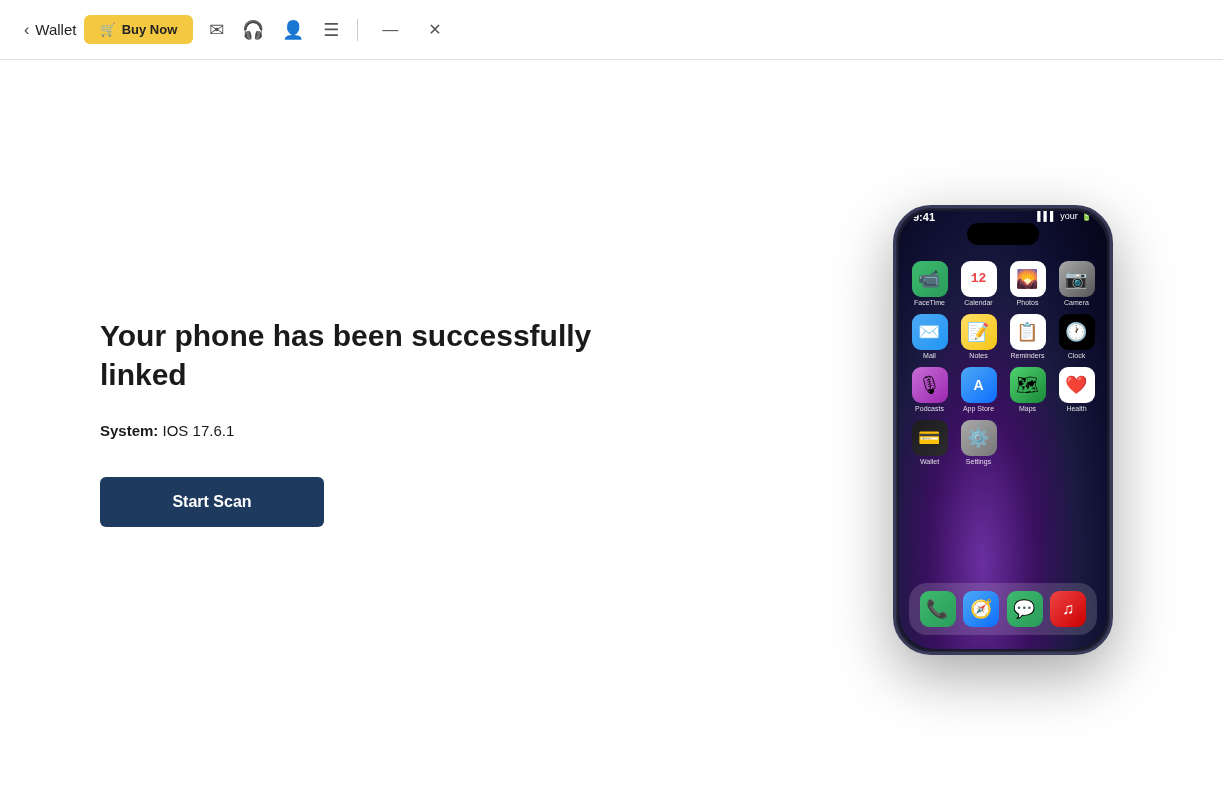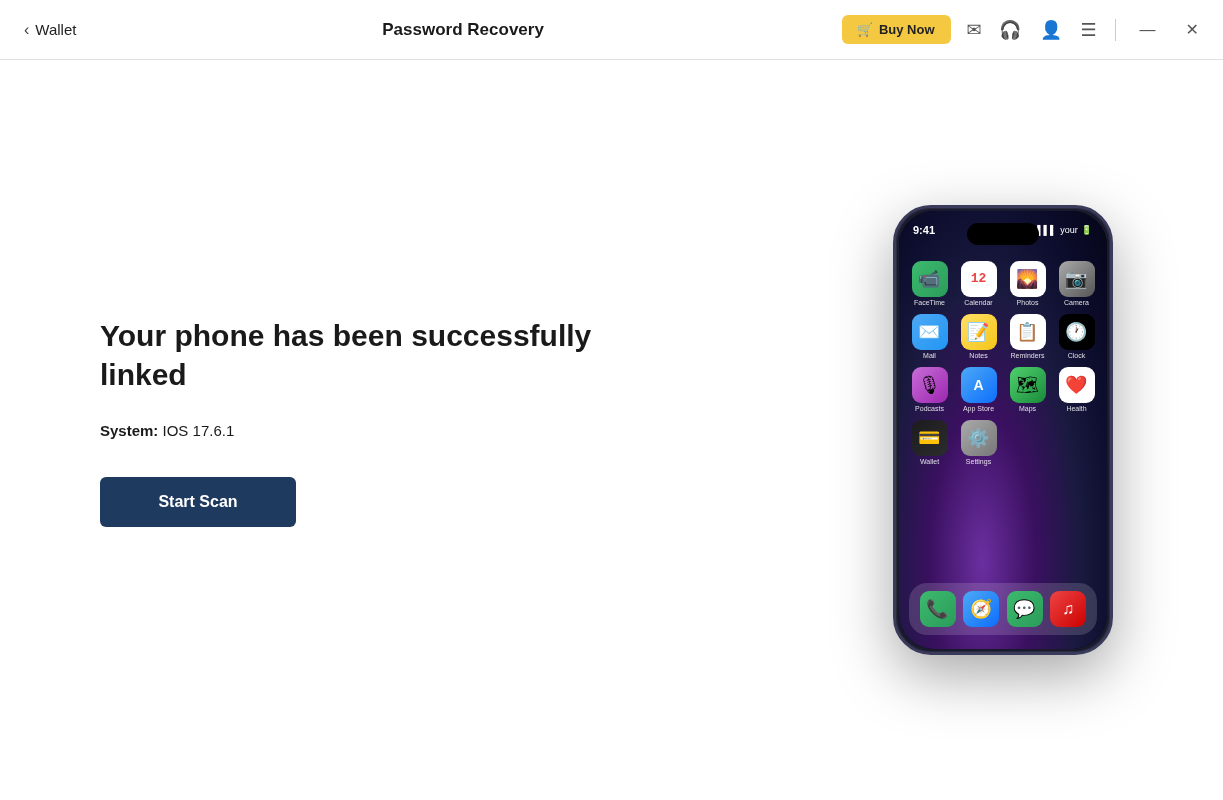--- a/index.html
+++ b/index.html
@@ -123,21 +123,21 @@
     .start-scan-btn {
       margin-top: 28px;
       background: #1e3a5f;
       color: #fff;
       border: none;
       border-radius: 6px;
       padding: 16px 50px;
       font-size: 16px;
       font-weight: 600;
       cursor: pointer;
-      width: 196px;
+      width: 224px;
       margin-bottom: 60px;
     }
     .note-text {
       font-size: 13px;
       color: #aaa;
       margin-top: auto;
       padding-bottom: 40px;
     }
 
     
@@ -183,21 +183,21 @@
       z-index: 10;
     }
     
     .status-bar {
       position: absolute;
       top: 0;
       left: 0;
       right: 0;
       height: 42px;
       display: flex;
-      align-items: center;
+      align-items: flex-start;
       justify-content: space-between;
       padding: 0 14px 4px;
       z-index: 9;
     }
     .status-time {
       font-size: 11px;
       font-weight: 700;
       color: #fff;
     }
     .status-icons {
@@ -280,23 +280,20 @@
     .music-dock { background: linear-gradient(135deg, #e44, #c00); }
   </style>
 </head>
 <body>
 
 <div class="titlebar">
   <button class="return-btn">
     <span class="chevron">‹</span>
     <span>Wallet</span>
   </button>
-  <div class="titlebar-center">
-    <span class="titlebar-title">Password Recovery</span>
-  </div>
   <div class="titlebar-right">
     <button class="buy-now-btn">
       <span>🛒</span>
       <span>Buy Now</span>
     </button>
     <button class="icon-btn">✉</button>
     <button class="icon-btn">🎧</button>
     <button class="icon-btn">👤</button>
     <button class="icon-btn">☰</button>
     <div class="divider-v"></div>

